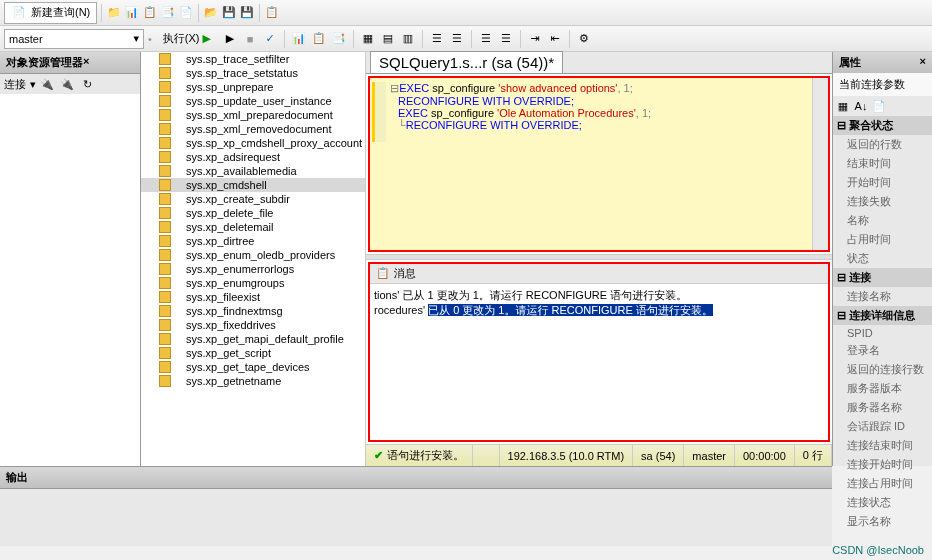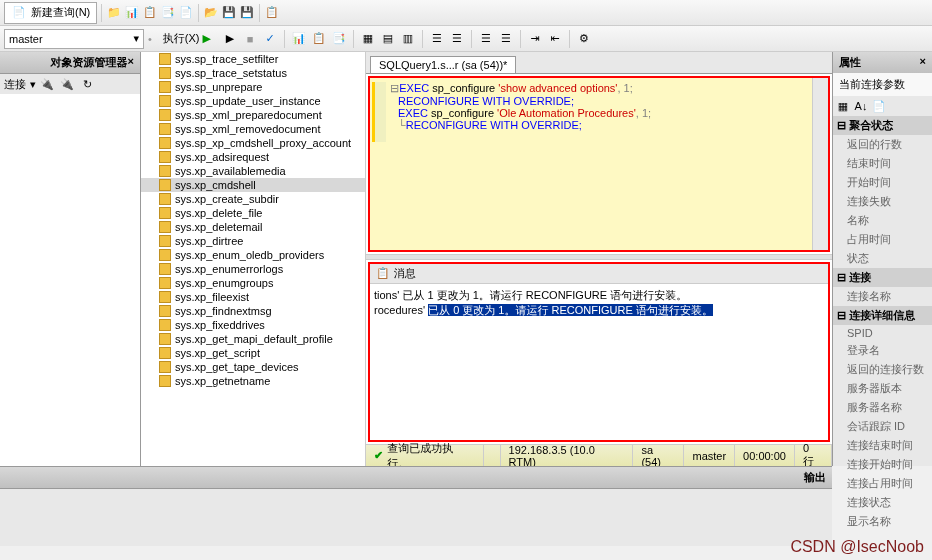--- a/index.html
+++ b/index.html
@@ -6,51 +6,51 @@
 body { background: #f0f0f0; width: 932px; height: 560px; overflow: hidden; position: relative; }
 .toolbar1 { height: 26px; background: linear-gradient(#f8f8f8,#e8e8e8); border-bottom: 1px solid #ccc; display: flex; align-items: center; padding: 0 4px; gap: 2px; }
 .toolbar2 { height: 26px; background: linear-gradient(#f8f8f8,#e8e8e8); border-bottom: 1px solid #ccc; display: flex; align-items: center; padding: 0 4px; gap: 4px; }
 .btn-new { background: #fff; border: 1px solid #aaa; padding: 2px 6px; display: flex; align-items: center; gap: 4px; cursor: pointer; }
 .tb-icon { width: 16px; height: 16px; display: inline-flex; align-items: center; justify-content: center; }
 .tb-sep { width: 1px; height: 18px; background: #ccc; margin: 0 2px; }
 .db-select { width: 140px; height: 20px; border: 1px solid #aaa; background: #fff; padding: 0 4px; display: flex; align-items: center; justify-content: space-between; }
 .exec-btn { padding: 2px 6px; border: 1px solid transparent; display: flex; align-items: center; gap: 3px; }
 .main { display: flex; height: 414px; }
 .left-panel { width: 141px; background: #e8e8e8; border-right: 1px solid #999; display: flex; flex-direction: column; }
-.panel-title { background: linear-gradient(#d8d8d8,#c0c0c0); padding: 3px 6px; font-weight: bold; border-bottom: 1px solid #999; display: flex; justify-content: flex-end; }
+.panel-title { background: linear-gradient(#d8d8d8,#c0c0c0); padding: 3px 6px; font-weight: bold; border-bottom: 1px solid #999; display: flex; justify-content: flex-start; }
 .conn-row { padding: 2px 4px; display: flex; align-items: center; gap: 4px; }
 .tree-area { flex: 1; background: #fff; overflow: hidden; }
 .tree-list { width: 225px; background: #fff; overflow-y: auto; border-right: 1px solid #ccc; }
-.tree-item { padding: 1px 2px 1px 18px; white-space: nowrap; cursor: default; display: flex; align-items: center; gap: 4px; font-size: 11px; }
+.tree-item { padding: 1px 2px 1px 18px; white-space: nowrap; cursor: default; display: flex; align-items: center; gap: 15px; font-size: 11px; }
 .tree-item.sel { background: #d8d8d8; }
 .tree-icon { width: 12px; height: 12px; background: #f0c040; border: 1px solid #c09020; }
 .center { flex: 1; display: flex; flex-direction: column; background: #fff; position: relative; }
 .tab-bar { height: 22px; background: #e8e8e8; border-bottom: 1px solid #999; display: flex; align-items: end; padding-left: 4px; }
-.tab { background: #fff; border: 1px solid #999; border-bottom: none; padding: 2px 8px; font-size: 11px; }
+.tab { background: #fff; border: 1px solid #999; border-bottom: none; padding: 2px 8px; font-size: 15px; }
 .sql-box { border: 2px solid red; margin: 2px; height: 176px; background: #fef9c3; padding: 4px 4px 4px 20px; font-family: Consolas, monospace; font-size: 12px; position: relative; }
 .sql-gutter { position: absolute; left: 2px; top: 4px; width: 14px; height: 60px; background: #f0f0c0; border-left: 3px solid #ffcc00; }
 .kw-blue { color: #0000ff; }
 .kw-red { color: #cc0000; }
 .kw-gray { color: #808080; }
 .splitter { height: 6px; background: #e0e0e0; border-top: 1px solid #ccc; border-bottom: 1px solid #ccc; }
 .msg-box { border: 2px solid red; margin: 2px; flex: 1; background: #fff; display: flex; flex-direction: column; }
 .msg-tab { background: #e8e8e8; padding: 2px 6px; border-bottom: 1px solid #ccc; display: flex; align-items: center; gap: 4px; }
 .msg-content { padding: 4px; font-family: Consolas, monospace; font-size: 11px; }
 .msg-hl { background: #003399; color: #fff; }
 .status-bar { height: 22px; background: linear-gradient(#f0f0d0,#e8e8b0); border-top: 1px solid #ccc; display: flex; align-items: center; font-size: 11px; }
 .status-seg { padding: 0 8px; border-right: 1px solid #ccc; height: 100%; display: flex; align-items: center; gap: 4px; }
 .right-panel { width: 100px; background: #e8e8e8; border-left: 1px solid #999; font-size: 11px; }
 .prop-title { background: linear-gradient(#d8d8d8,#c0c0c0); padding: 3px 6px; font-weight: bold; display: flex; justify-content: space-between; }
 .prop-sub { padding: 4px 6px; background: #f8f8f8; }
 .prop-tb { padding: 2px; display: flex; gap: 2px; }
 .prop-cat { background: #d0d0d0; padding: 2px 4px; font-weight: bold; display: flex; align-items: center; gap: 3px; }
 .prop-item { padding: 2px 4px 2px 14px; color: #666; }
 .output-panel { position: absolute; left: 0; top: 466px; width: 832px; height: 80px; background: #e8e8e8; border-top: 1px solid #999; }
 .scrollbar-v { position: absolute; right: 0; width: 16px; background: #e8e8e8; border-left: 1px solid #ccc; }
-.watermark { position: absolute; right: 8px; bottom: 4px; color: #7f1d1d; font-size: 16px; }
+.watermark { position: absolute; right: 8px; bottom: 4px; color: #0f766e; font-size: 11px; }
 .green-check { color: #009900; font-weight: bold; }
 .play-icon { color: #009900; }
 </style>
 </head>
 <body>
 
 <div class="toolbar1">
   <div class="btn-new">
     <span class="tb-icon">📄</span>
     <span>新建查询(N)</span>
@@ -237,21 +237,21 @@
         <span>消息</span>
       </div>
       <div class="msg-content">
         <div><span>tions' </span><span>已从 1 更改为 1。请运行 RECONFIGURE 语句进行安装。</span></div>
         <div><span>rocedures' </span><span class="msg-hl">已从 0 更改为 1。请运行 RECONFIGURE 语句进行安装。</span></div>
       </div>
     </div>
     <div class="status-bar">
       <div class="status-seg">
         <span class="green-check">✔</span>
-        <span>查询已成功执行。</span>
+        <span>语句进行安装。</span>
       </div>
       <div class="status-seg" style="flex:1"></div>
       <div class="status-seg">192.168.3.5 (10.0 RTM)</div>
       <div class="status-seg">sa (54)</div>
       <div class="status-seg">master</div>
       <div class="status-seg">00:00:00</div>
       <div class="status-seg">0 行</div>
     </div>
   </div>
 

